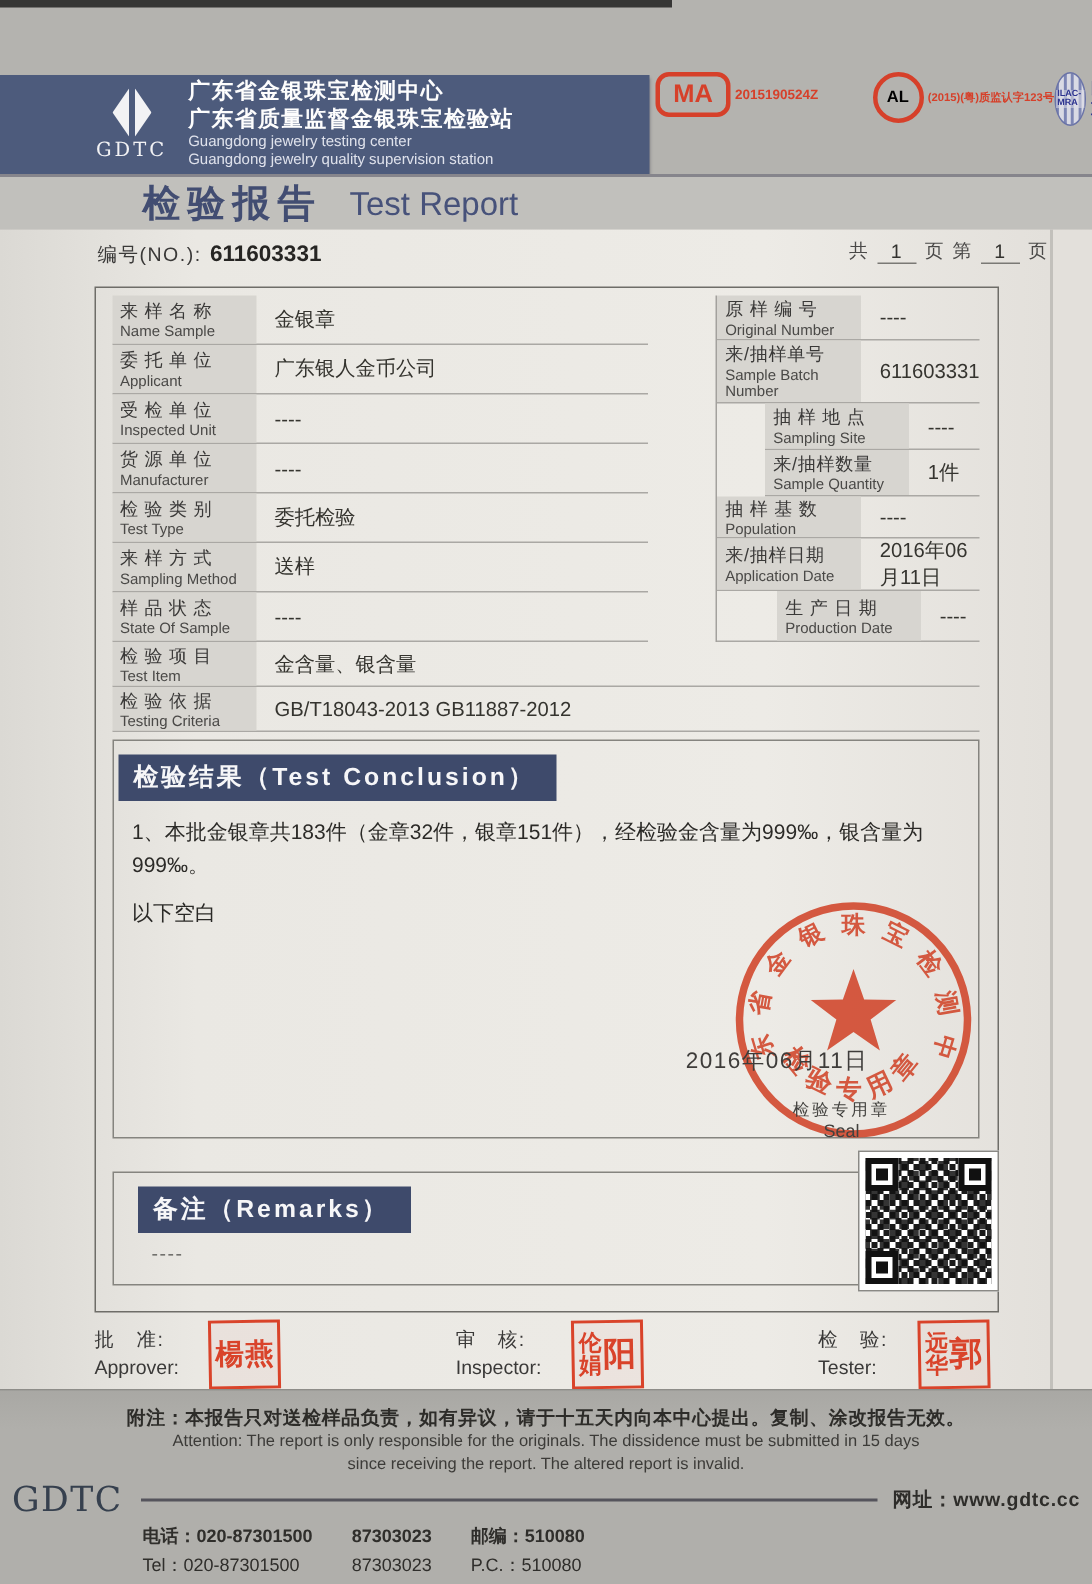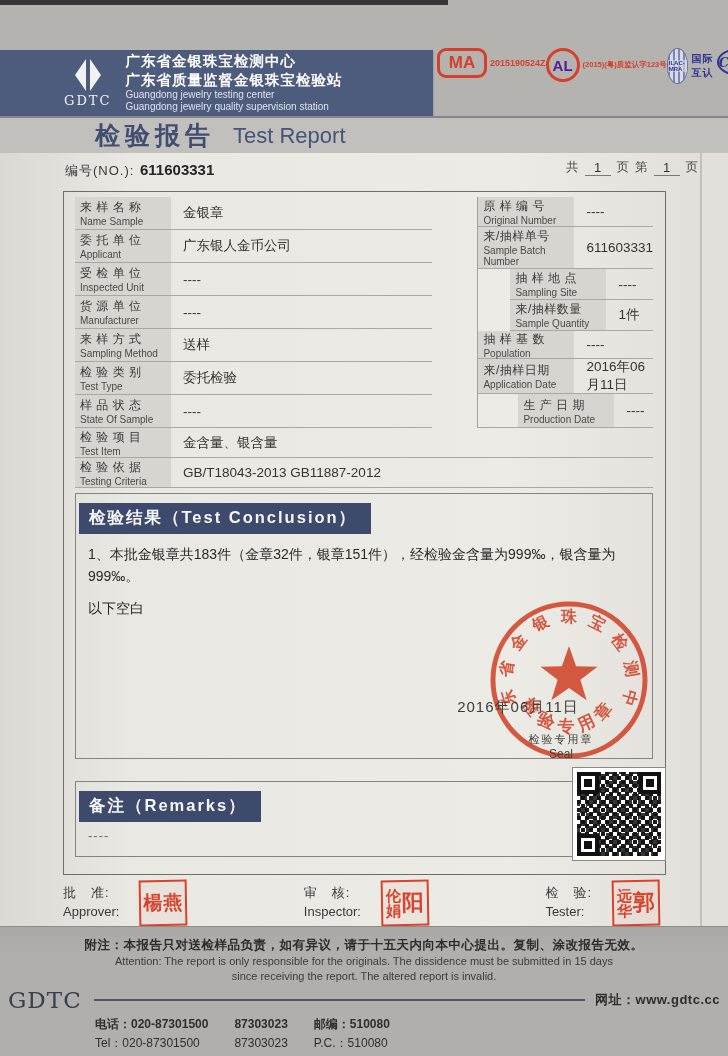--- a/index.html
+++ b/index.html
@@ -20,21 +20,21 @@
   .org-text .en { color:#dfe2ec; font-size:10px; line-height:1.25; }
 
   
   .certs { position:absolute; left:437px; top:48px; width:288px; height:72px;
     display:flex; justify-content:space-between; align-items:flex-start; }
   .cert { display:flex; flex-direction:row; align-items:center; gap:3px; }
   .cma-box { width:50px; height:30px; border:3px solid #d6402a; border-radius:9px;
     display:flex; align-items:center; justify-content:center; font-weight:bold; font-size:17px; color:#d6402a; }
   .cert-code { font-size:9px; font-weight:bold; color:#d6402a; white-space:nowrap; }
   .cal-circle { width:34px; height:34px; border:3px solid #d6402a; border-radius:50%;
-    display:flex; align-items:center; justify-content:center; font-weight:bold; font-size:15px; color:#4c1d95; }
+    display:flex; align-items:center; justify-content:center; font-weight:bold; font-size:11px; color:#000000;margin-left:36px; }
   .cal-code { font-size:7.5px; font-weight:bold; color:#d6402a; white-space:nowrap; }
   .ilac-globe { width:36px; height:36px; border-radius:50%; border:1px solid #6b74a8;
     background:repeating-linear-gradient(90deg,#7d86b4 0 2px,#d9dae4 2px 5px);
     display:flex; align-items:center; justify-content:center; }
   .ilac-globe span { font-size:6px; font-weight:bold; color:#2e3490; background:rgba(220,220,230,.55); padding:0 1px; }
   .ilac-label { font-size:10px; font-weight:bold; color:#2e3490; letter-spacing:1px; }
   .cnas-oval { width:56px; height:28px; border:2.5px solid #2e3490; border-radius:50%;
     display:flex; align-items:center; justify-content:center;
     font-family:"DejaVu Serif","Liberation Serif",serif; font-style:italic; font-weight:bold; font-size:13px; color:#2e3490; }
   .cnas-sub { font-size:7px; color:#2e3490; letter-spacing:4px; }
@@ -77,21 +77,21 @@
     letter-spacing:2px; padding:4px 14px 5px 10px; margin:9px 0 0 3px; }
   .conclusion-text { margin:9px 12px 0 12px; font-size:14px; color:#2b2a27; line-height:1.6; }
   .seal-svg { position:absolute; left:398px; top:104px; opacity:.88; }
   .stamp-date { position:absolute; left:332px; top:204px; width:220px; text-align:center;
     font-size:15px; color:#3e3c3a; letter-spacing:1px; }
   .seal-caption { position:absolute; left:385px; top:238px; width:200px; text-align:center; }
   .seal-caption .cn { font-size:11px; color:#42413e; letter-spacing:2px; }
   .seal-caption .en { font-size:12px; color:#42413e; }
 
   
-  .remarks-box { position:absolute; left:75px; top:628px; width:578px; height:76px; border:1px solid #85847f; }
+  .remarks-box { position:absolute; left:75px; top:628px; width:578px; height:76px; border:1px solid #85847f;padding-left:13px; }
   .remarks-value { margin:6px 0 0 12px; font-size:13px; color:#6b6a66; letter-spacing:1px; }
   .qr { position:absolute; left:572px; top:614px; width:94px; height:94px; background:#fff; border:1px solid #8a8985; padding:4px; }
   .qr-pattern { position:relative; width:100%; height:100%;
     background-image:
       repeating-conic-gradient(rgba(17,17,17,.96) 0 25%, transparent 0 50%),
       repeating-conic-gradient(rgba(17,17,17,.85) 0 25%, transparent 0 50%);
     background-size:8px 8px, 13px 13px; background-position:0 0, 3px 2px; }
   .qr-eye { position:absolute; width:22px; height:22px; border:4px solid #111; background:#fff; }
   .qr-eye::after { content:""; position:absolute; left:3px; top:3px; width:8px; height:8px; background:#111; }
   .eye-tl { left:0; top:0; } .eye-tr { right:0; top:0; } .eye-bl { left:0; bottom:0; }
@@ -214,31 +214,31 @@
           </div>
           <div class="irow h33">
             <div class="cell-label">
                 <div class="cn">货 源 单 位</div>
                 <div class="en">Manufacturer</div>
               </div>
             <div class="cell-value">----</div>
           </div>
           <div class="irow h33">
             <div class="cell-label">
+                <div class="cn">检 验 类 别</div>
+                <div class="en">Test Type</div>
+              </div>
+            <div class="cell-value">委托检验</div>
+          </div>
+          <div class="irow h33">
+            <div class="cell-label">
                 <div class="cn">来 样 方 式</div>
                 <div class="en">Sampling Method</div>
               </div>
             <div class="cell-value">送样</div>
-          </div>
-          <div class="irow h33">
-            <div class="cell-label">
-                <div class="cn">检 验 类 别</div>
-                <div class="en">Test Type</div>
-              </div>
-            <div class="cell-value">委托检验</div>
           </div>
           <div class="irow h33">
             <div class="cell-label">
                 <div class="cn">样 品 状 态</div>
                 <div class="en">State Of Sample</div>
               </div>
             <div class="cell-value">----</div>
           </div>
         </div>
         <div class="col-right">

